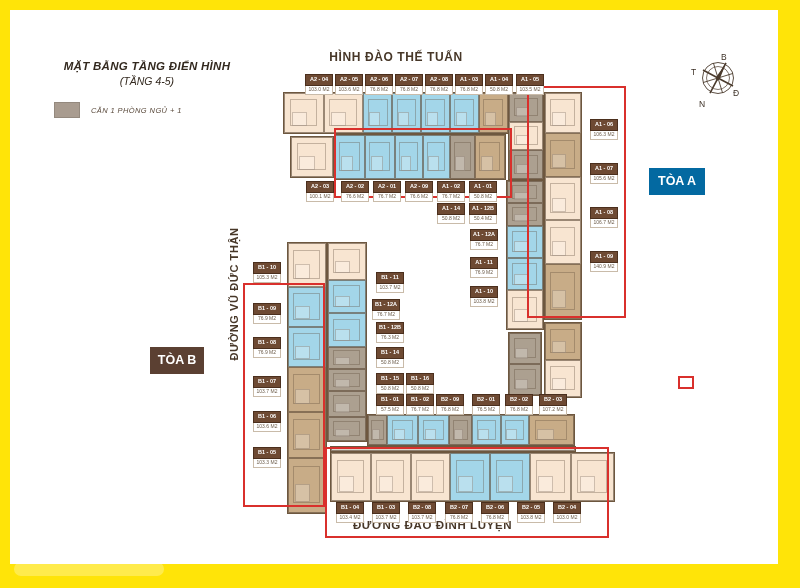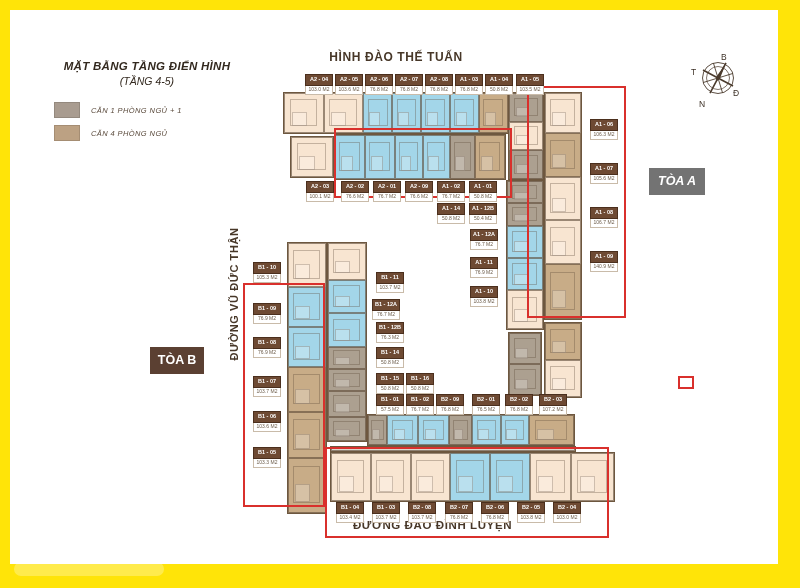--- a/index.html
+++ b/index.html
@@ -49,32 +49,28 @@
 <div class="page">
 
   <div class="legend">
     <div class="legend-title">MẶT BẰNG TẦNG ĐIỂN HÌNH</div>
     <div class="legend-sub">(TẦNG 4-5)</div>
     <div class="legend-items">
         <div class="legend-row">
           <span class="legend-sw" style="background: rgb(169, 156, 144);"></span>
           <span class="legend-lab">CĂN 1 PHÒNG NGỦ + 1</span>
         </div>
-        <div class="legend-row">
-          <span class="legend-sw" style="background: rgb(188, 161, 131);"></span>
-          <span class="legend-lab">CĂN 4 PHÒNG NGỦ</span>
-        </div>
       </div>
   </div>
 
   <div class="street street-top">HÌNH ĐÀO THẾ TUẤN</div>
   <div class="street street-left">ĐƯỜNG VŨ ĐỨC THẬN</div>
   <div class="street street-bottom">ĐƯỜNG ĐÀO ĐÌNH LUYỆN</div>
 
-  <div class="tower-tag tower-a" style="background: #737373; font-style: italic;">TÒA A</div>
+  <div class="tower-tag tower-a" style="background: #0369a1;">TÒA A</div>
   <div class="tower-tag tower-b" style="background: rgb(91, 64, 50);">TÒA B</div>
 
   <div class="compass">
     <svg width="44" height="44" viewBox="0 0 44 44">
       <g stroke="#4a3a2c" fill="none">
         <circle cx="22" cy="22" r="15.5" stroke-width="0.9"></circle>
         <circle cx="22" cy="22" r="11.5" stroke-width="0.7"></circle>
         <g transform="rotate(28 22 22)">
           <line x1="22" y1="5" x2="22" y2="39" stroke-width="1.6"></line>
           <line x1="5" y1="22" x2="39" y2="22" stroke-width="1.6"></line>

